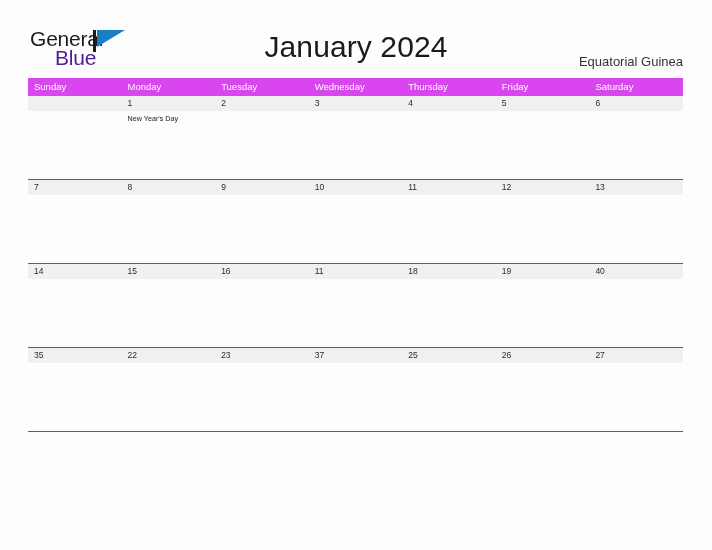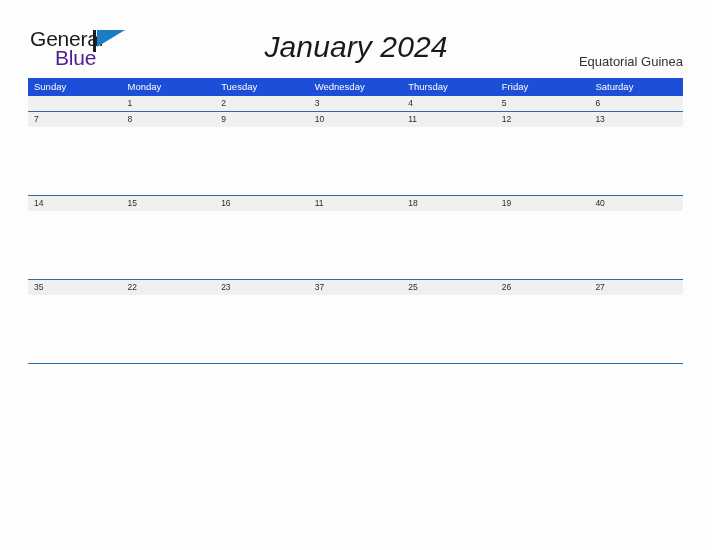--- a/index.html
+++ b/index.html
@@ -73,21 +73,20 @@
     position: absolute;
     left: 0;
     top: 30px;
     width: 712px;
     text-align: center;
     font-size: 30px;
     font-weight: 400;
     color: #1a1a1a;
     letter-spacing: 0.1px;
     font-family: "Liberation Sans", sans-serif;
-    font-style: italic;
   }
 
   .region {
     position: absolute;
     right: 29px;
     top: 47px;
     font-size: 13px;
     font-weight: 400;
     color: #333333;
     font-family: "Liberation Sans", sans-serif;
@@ -103,21 +102,21 @@
     border-collapse: collapse;
     table-layout: fixed;
   }
   .calendar th,
   .calendar td {
     padding: 0;
     margin: 0;
   }
 
   .dow-row th {
-    background: #1d4ed8;
+    background: #d946ef;
     color: #ffffff;
     font-size: 9.5px;
     font-weight: 400;
     text-align: left;
     height: 18px;
     line-height: 18px;
     padding-left: 6px;
     font-family: "Liberation Sans", sans-serif;
   }
 
@@ -197,20 +196,31 @@
     <tbody id="calendar-body">
         <tr class="num-row">
           <td></td>
           <td>1</td>
           <td>2</td>
           <td>3</td>
           <td>4</td>
           <td>5</td>
           <td>6</td>
         </tr>
+        <tr class="event-row">
+          <td></td>
+          <td>
+            <span class="event">New Year's Day</span>
+          </td>
+          <td></td>
+          <td></td>
+          <td></td>
+          <td></td>
+          <td></td>
+        </tr>
         <tr class="week-sep">
           <td colspan="7"></td>
         </tr>
         <tr class="num-row">
           <td>7</td>
           <td>8</td>
           <td>9</td>
           <td>10</td>
           <td>11</td>
           <td>12</td>

